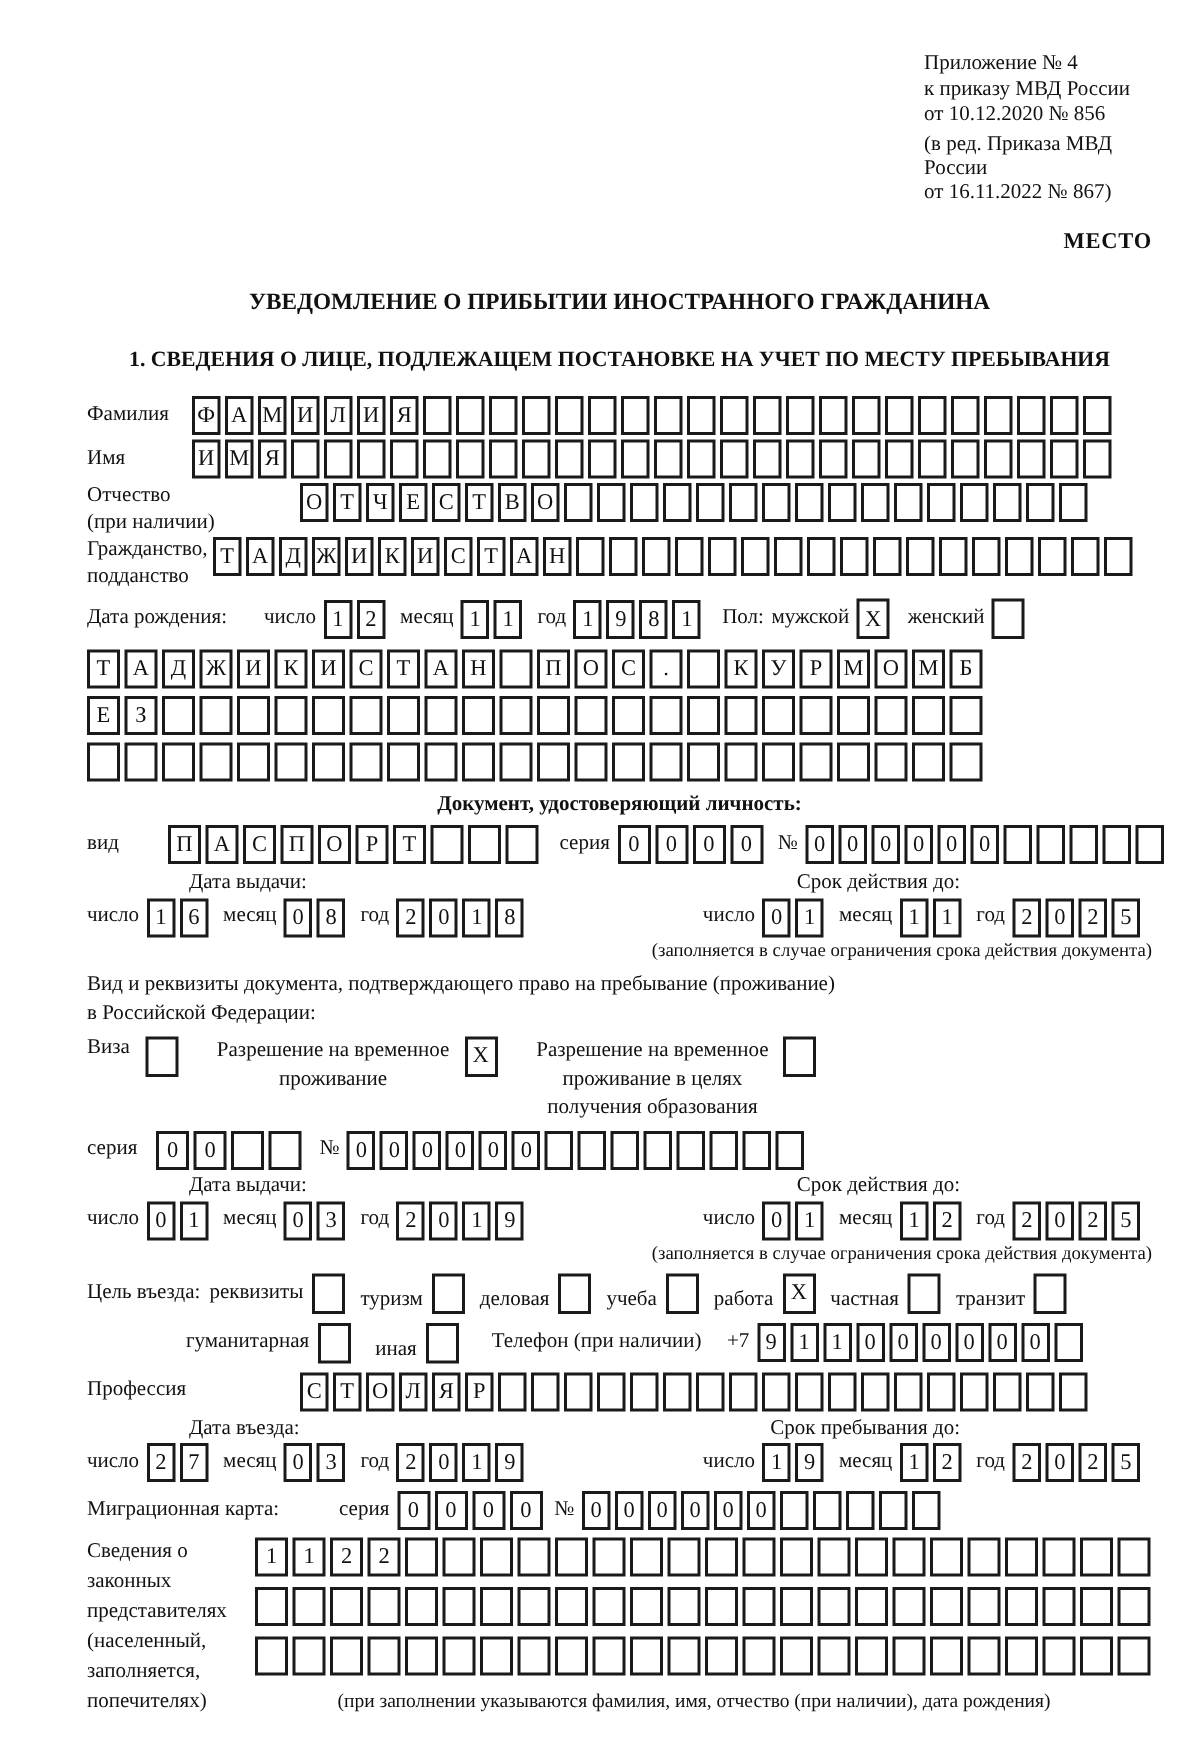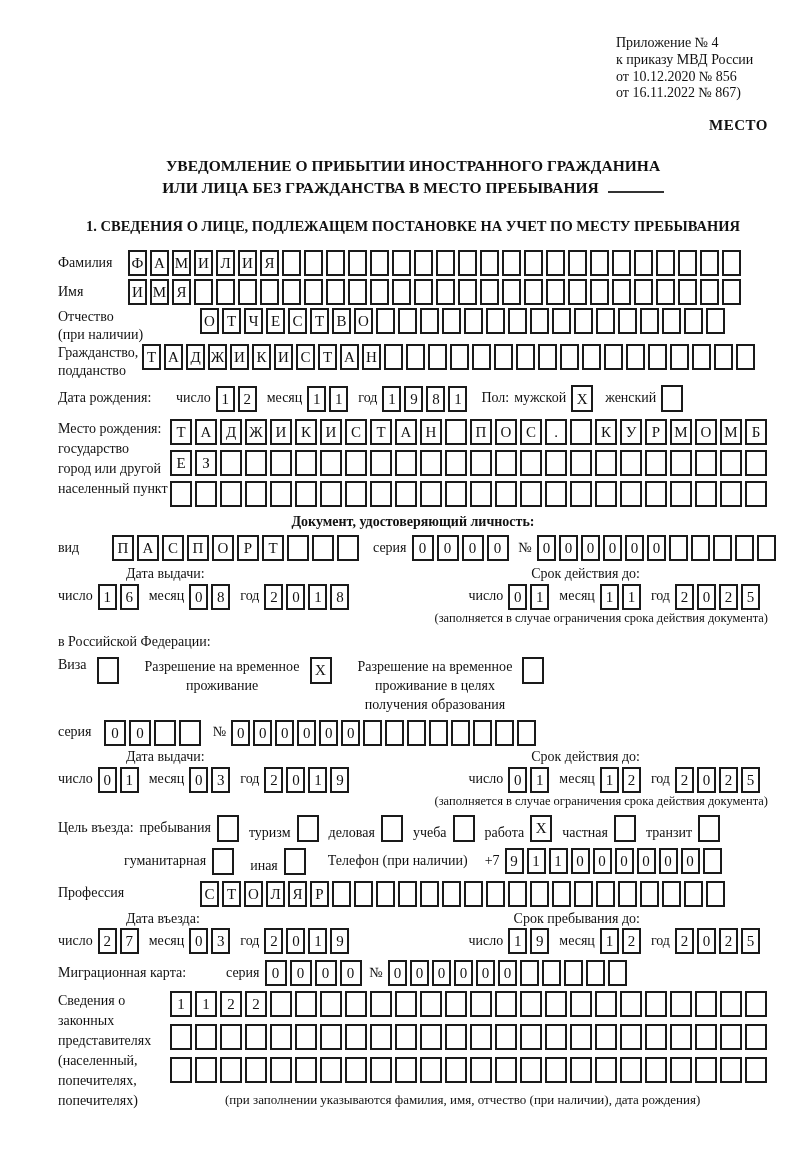--- a/index.html
+++ b/index.html
@@ -65,28 +65,28 @@
 </style>
 </head>
 <body>
 
 <div class="page">
 
   <div class="appendix">
     <div>Приложение № 4</div>
     <div>к приказу МВД России</div>
     <div>от 10.12.2020 № 856</div>
+    <div class="amend">(в ред. Приказа МВД России</div>
     <div class="amend" style="margin-top:0">от 16.11.2022 № 867)</div>
   </div>
 
   <div class="forma">МЕСТО</div>
 
   <div class="title">
     <div>УВЕДОМЛЕНИЕ О ПРИБЫТИИ ИНОСТРАННОГО ГРАЖДАНИНА</div>
-    <div><span>ИЛИ ЛИЦА БЕЗ ГРАЖДАНСТВА В МЕСТО ПРЕБЫВАНИЯ</span><span class="title-blank"></span></div>
   </div>
 
   <div class="sec-h">1. СВЕДЕНИЯ О ЛИЦЕ, ПОДЛЕЖАЩЕМ ПОСТАНОВКЕ НА УЧЕТ ПО МЕСТУ ПРЕБЫВАНИЯ</div>
 
   <div class="frow">
     <span class="lbl w70">Фамилия</span>
     <span class="boxes">
         <span class="cell">Ф</span>
         <span class="cell">А</span>
         <span class="cell">М</span>
@@ -246,26 +246,20 @@
     <span class="boxes cb">
         <span class="cell">X</span>
       </span>
     <span class="dlbl" style="margin-left:12px">женский</span>
     <span class="boxes cb">
         <span class="cell"></span>
       </span>
   </div>
 
   <div class="frow top-align" style="margin-bottom:2px">
-    <span class="lblcol w112" style="line-height:20px">
-      <div style="line-height:20px">Место рождения:</div>
-      <div style="line-height:20px">государство</div>
-      <div style="line-height:20px">город или другой</div>
-      <div style="line-height:20px">населенный пункт</div>
-    </span>
     <span>
       <div class="boxes wide mb5">
           <span class="cell">Т</span>
           <span class="cell">А</span>
           <span class="cell">Д</span>
           <span class="cell">Ж</span>
           <span class="cell">И</span>
           <span class="cell">К</span>
           <span class="cell">И</span>
           <span class="cell">С</span>
@@ -419,20 +413,21 @@
       <span class="boxes">
           <span class="cell">2</span>
           <span class="cell">0</span>
           <span class="cell">2</span>
           <span class="cell">5</span>
         </span>
     </span>
   </div>
   <div class="note">(заполняется в случае ограничения срока действия документа)</div>
 
+  <div class="intro">Вид и реквизиты документа, подтверждающего право на пребывание (проживание)</div>
   <div class="intro">в Российской Федерации:</div>
 
   <div class="frow options">
     <span class="opt">
       <span class="olbl">Виза</span>
       <span class="boxes cb">
           <span class="cell"></span>
         </span>
     </span>
     <span class="opt">
@@ -525,21 +520,21 @@
           <span class="cell">2</span>
           <span class="cell">5</span>
         </span>
     </span>
   </div>
   <div class="note">(заполняется в случае ограничения срока действия документа)</div>
 
   <div class="frow" style="margin-bottom:6px">
     <span class="lbl">Цель въезда:</span>
     <span class="pur" style="margin-left:6px">
-        <span>пребывания</span>
+        <span>реквизиты</span>
         <span class="boxes cb">
           <span class="cell"></span>
         </span>
       </span>
     <span class="pur">
         <span>туризм</span>
         <span class="boxes cb">
           <span class="cell"></span>
         </span>
       </span>
@@ -703,21 +698,21 @@
         <span class="cell"></span>
       </span>
   </div>
 
   <div class="frow reps">
     <span class="lblcol w112">
       <div style="line-height:20px">Сведения о</div>
       <div style="line-height:20px">законных</div>
       <div style="line-height:20px">представителях</div>
       <div style="line-height:20px">(населенный,</div>
-      <div style="line-height:20px">попечителях,</div>
+      <div style="line-height:20px">заполняется,</div>
       <div style="line-height:20px">попечителях)</div>
     </span>
     <span class="reps-right">
       <div class="boxes wide">
           <span class="cell">1</span>
           <span class="cell">1</span>
           <span class="cell">2</span>
           <span class="cell">2</span>
           <span class="cell"></span>
           <span class="cell"></span>

